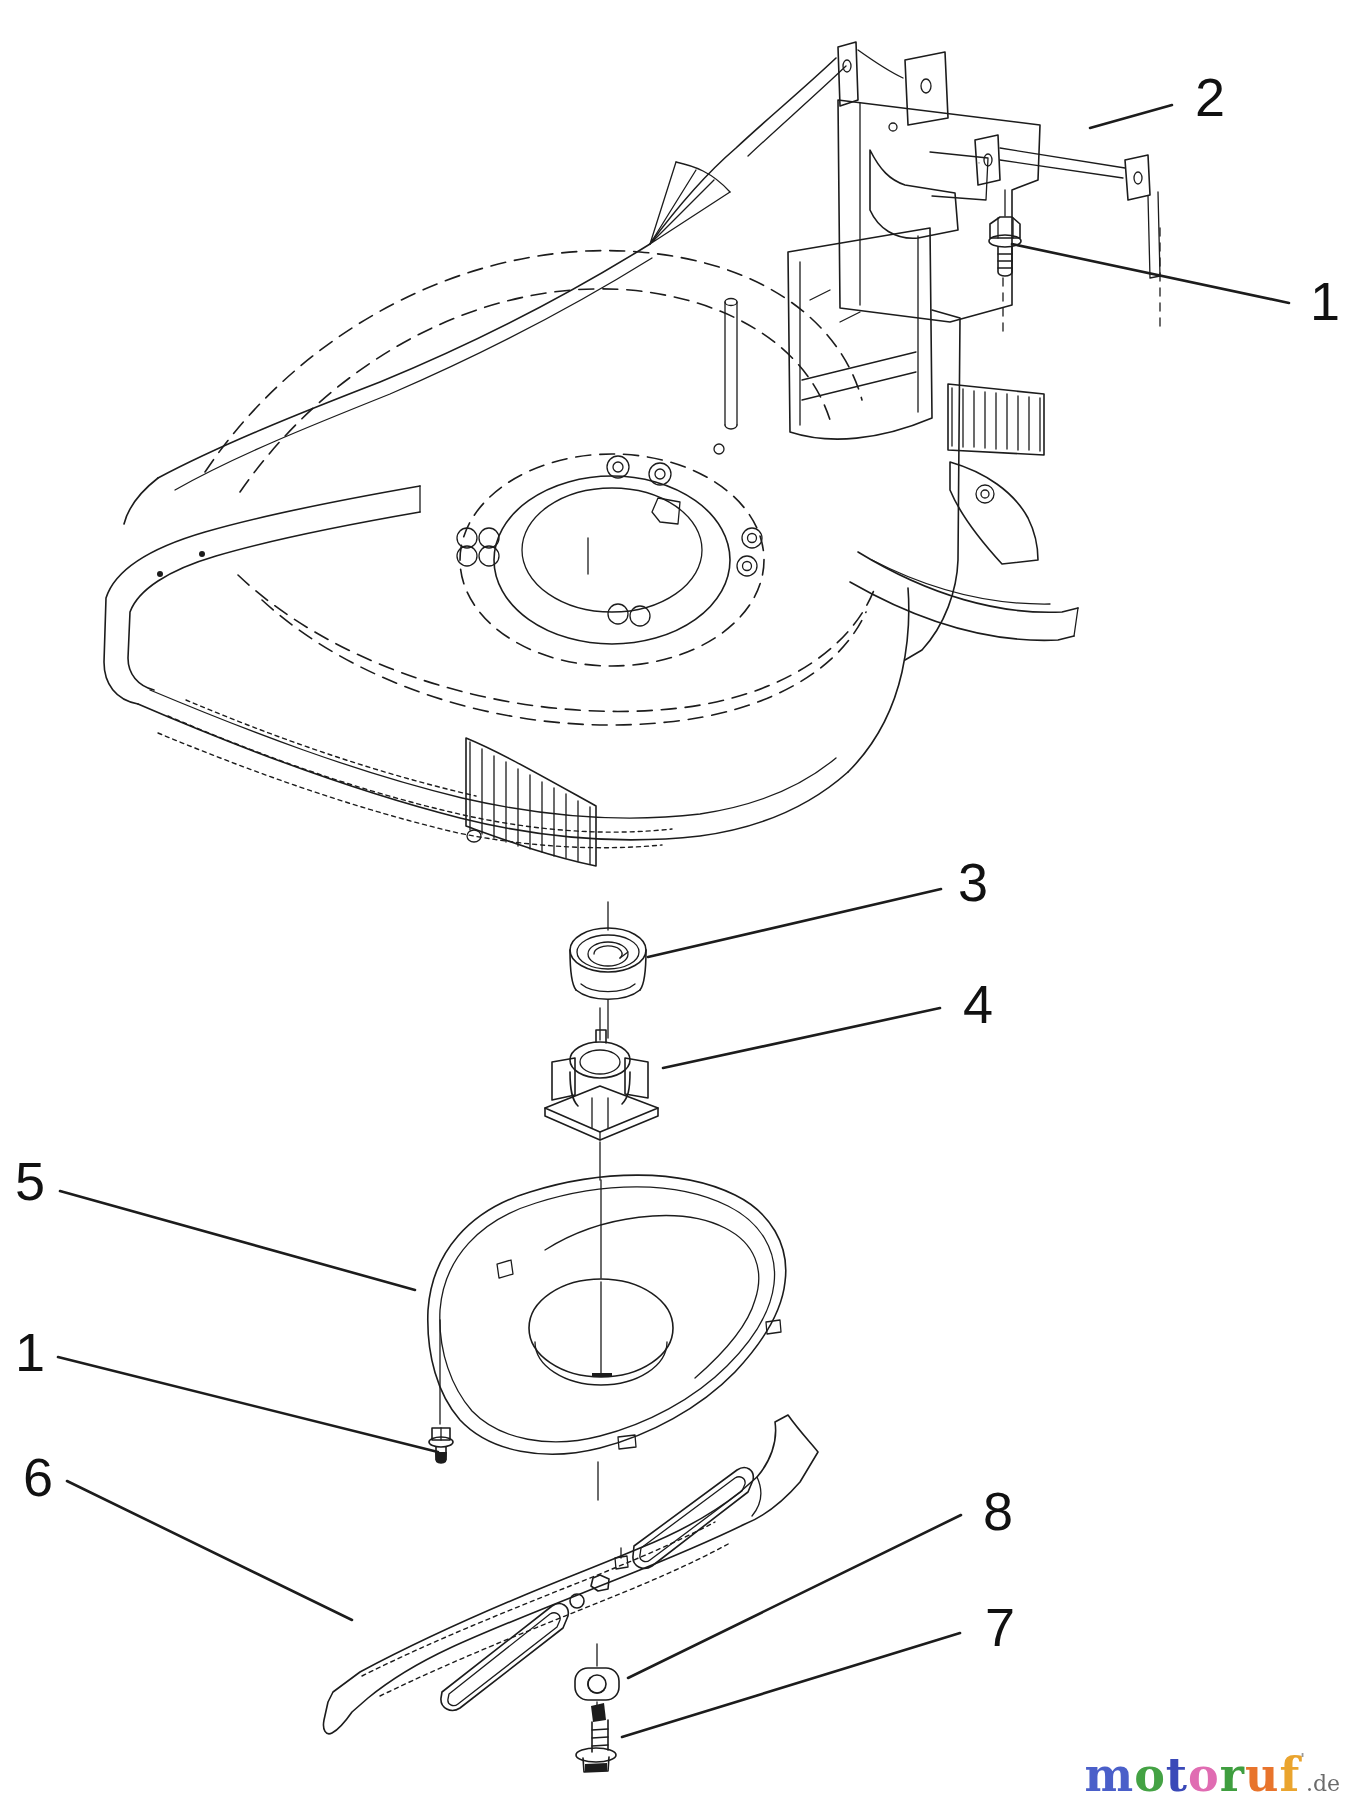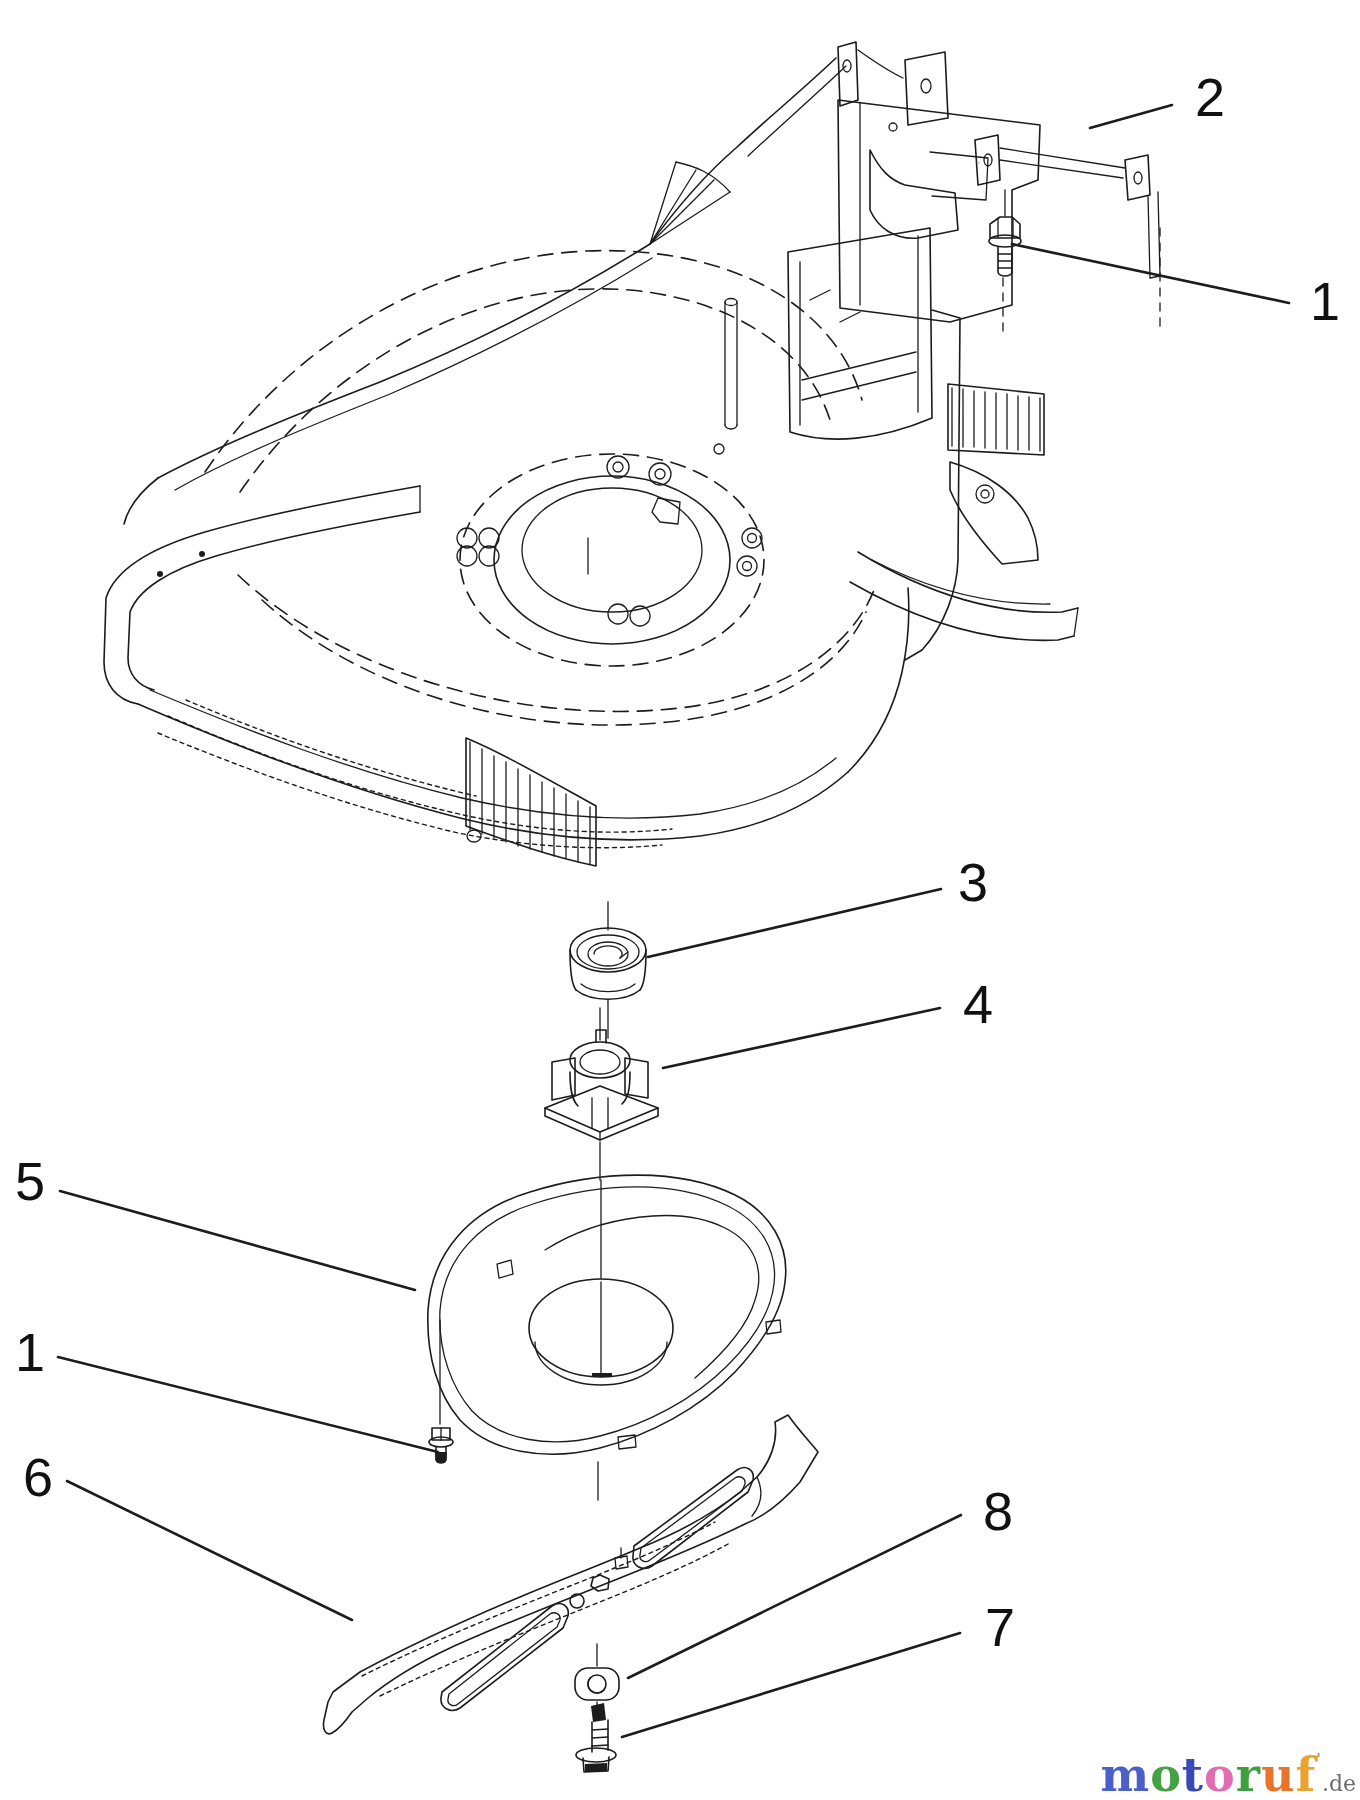--- a/index.html
+++ b/index.html
@@ -7,21 +7,21 @@
          font-family:"Liberation Sans", sans-serif;}
   svg.diagram{position:absolute;left:0;top:0;}
   .ln{fill:none;stroke:#1c1c1c;stroke-width:1.6;stroke-linecap:round;stroke-linejoin:round;}
   .thin{stroke-width:1.3;}
   .dash{stroke-dasharray:15 9;}
   .dash2{stroke-dasharray:8 7;}
   .hatch{stroke-dasharray:4 4;stroke-width:1.4;}
   .darkfill{fill:#1c1c1c;stroke:none;}
   .callout-label{font-family:"Liberation Sans", sans-serif;font-size:54px;fill:#111111;}
   .leader{stroke:#1c1c1c;stroke-width:2.6;stroke-linecap:round;fill:none;}
-  .watermark{position:absolute;right:4px;bottom:2px;font-family:"DejaVu Serif", serif;
+  .watermark{position:absolute;right:20px;bottom:2px;font-family:"DejaVu Serif", serif;
              font-weight:bold;font-size:46px;letter-spacing:1px;line-height:1;user-select:none;}
   .watermark .suffix{font-size:22px;font-weight:normal;letter-spacing:0;}
   .watermark .tick{font-size:15px;vertical-align:top;}
 </style>
 </head>
 <body>
 
 <div class="stage">
 
 <svg class="diagram" width="1360" height="1800" viewBox="0 0 1360 1800">

